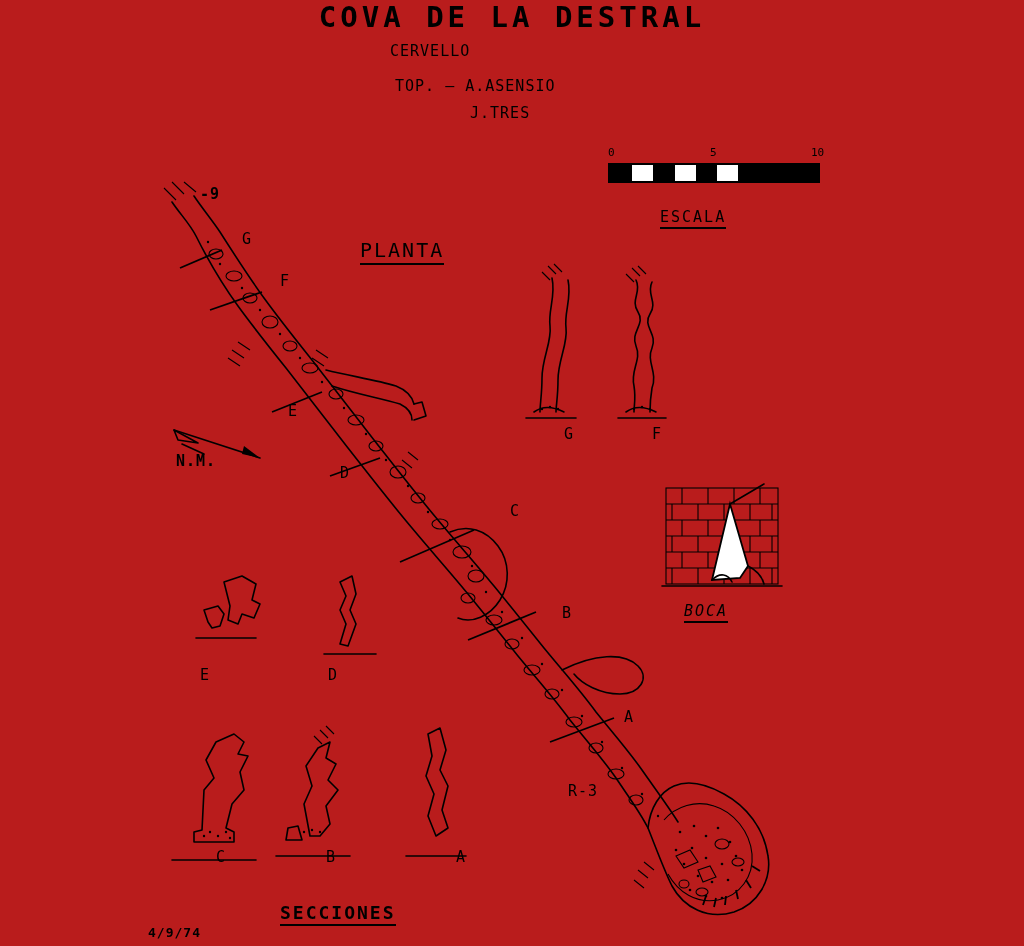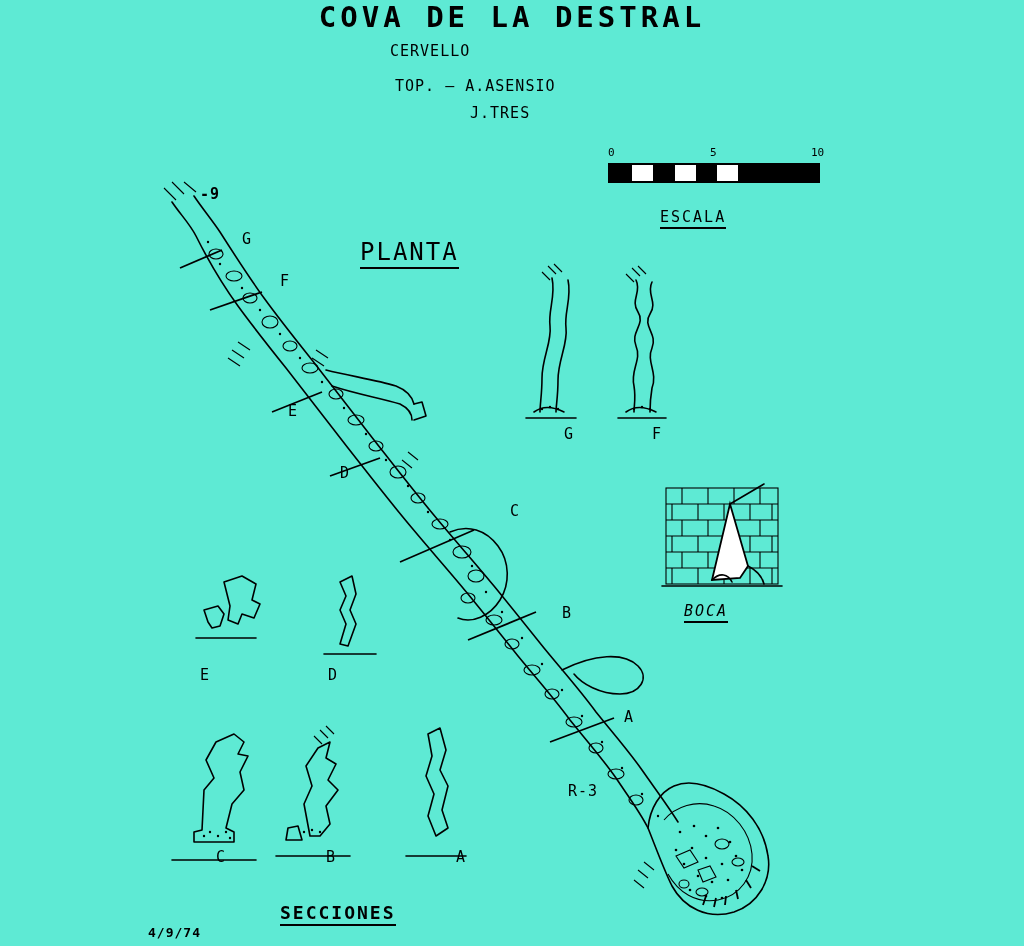--- a/index.html
+++ b/index.html
@@ -13,21 +13,21 @@
     position: relative;
     overflow: hidden;
     font-family: "DejaVu Sans Mono", monospace;
     color: #000000;
   }
   .sheet {
     position: absolute;
     left: 0; top: 0;
     width: 1024px;
     height: 946px;
-    background: #5eead4;
+    background: #b91c1c;
   }
   .abs { position: absolute; }
 
   
   .title {
     left: 0; top: 0; width: 1024px;
     text-align: center;
     font-size: 29px;
     font-weight: bold;
     letter-spacing: 4px;
@@ -92,22 +92,31 @@
     <div class="abs scalenum" style="left:203px; top:0px;">10</div>
     <div class="abs" style="left:0px; top:17px; width:212px; height:20px; border:2px solid #000; box-sizing:border-box; background:#fff;">
       <div class="scaleseg" style="left:0px;   width:22px;"></div>
       <div class="scaleseg" style="left:43px;  width:22px;"></div>
       <div class="scaleseg" style="left:86px;  width:21px;"></div>
       <div class="scaleseg" style="left:128px; width:80px;"></div>
     </div>
     <div class="abs lbl underlined" style="left:52px; top:62px; letter-spacing:2px;">ESCALA</div>
   </div>
 
-  <div class="abs lbl underlined" style="left:360px; top:238px; font-size:24px; letter-spacing:2px;">PLANTA</div>
-
+  <div class="abs lbl underlined" style="left:360px; top:238px; font-size:20px; letter-spacing:2px;">PLANTA</div>
+
+  <div class="abs" style="left:168px; top:410px; width:120px; height:70px;">
+    <svg width="120" height="70" viewBox="0 0 120 70">
+      <path class="ink" d="M6 20 L92 48"></path>
+      <path class="ink" d="M6 20 L30 33 L10 30 Z"></path>
+      <path class="ink" d="M14 34 L36 44"></path>
+      <path class="ink-fill" d="M76 36 L92 48 L74 44 Z"></path>
+    </svg>
+    <div class="abs lbl lbl-b" style="left:8px; top:42px;">N.M.</div>
+  </div>
 
   <div class="abs" style="left:150px; top:180px; width:700px; height:740px;">
     <svg width="700" height="740" viewBox="0 0 700 740">
 
       <path class="ink" d="M22 22 C30 34 40 44 46 56 C58 80 72 104 88 126 C104 148 120 168 136 188
         C158 216 178 242 198 268 C220 296 240 322 262 348 C282 372 300 392 318 414
         C336 436 352 456 368 476 C386 498 404 518 420 540 C436 560 452 578 466 598
         C478 616 490 632 498 648"></path>
       <path class="ink" d="M44 16 C52 28 62 40 70 52 C84 74 98 96 114 118 C130 140 146 160 162 180
         C184 208 204 234 224 260 C246 288 266 314 288 340 C308 364 326 384 344 406

